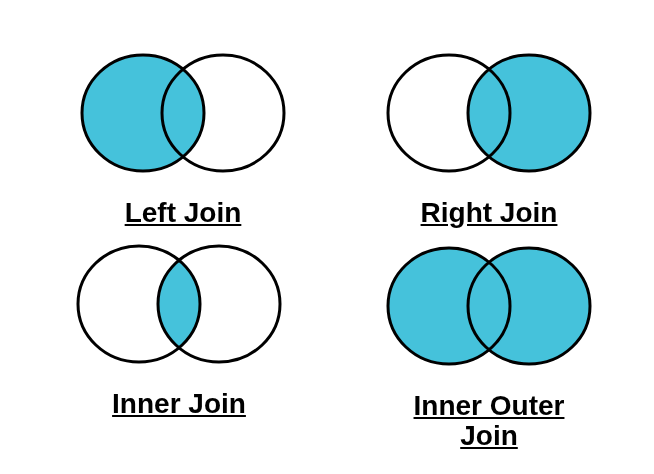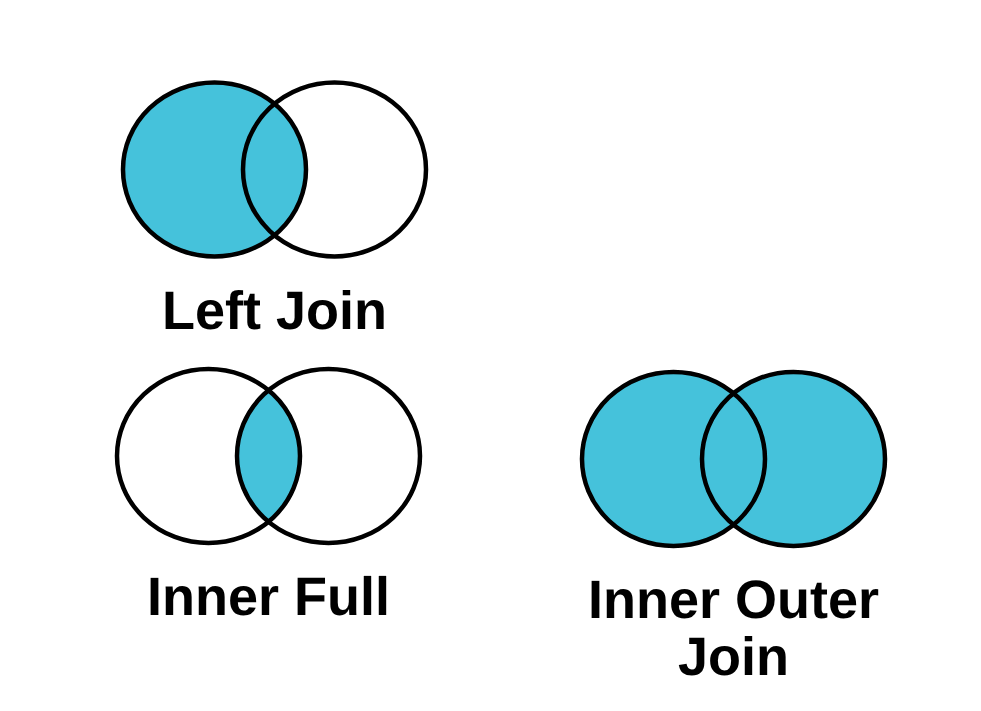--- a/index.html
+++ b/index.html
@@ -22,57 +22,68 @@
   }
   .venn {
     width: 208px;
     height: 122px;
     margin: 0 auto;
   }
   .venn svg {
     display: block;
   }
   .label {
-    margin-top: 14px;
+    margin-top: 24px;
     font-weight: bold;
-    font-size: 36px;
+    font-size: 28px;
     line-height: 1.06;
     color: #000000;
     text-align: center;
+    text-decoration: underline;
   }
 </style>
 </head>
 <body>
 
 <div class="page">
 
   <div class="card" style="left:78px; top:52px;">
     <div class="venn">
         <svg viewBox="0 0 208 122" width="208" height="122">
           <ellipse cx="64" cy="61" rx="61" ry="58" fill="#45C2DB"></ellipse>
           <ellipse cx="64" cy="61" rx="61" ry="58" fill="none" stroke="#000000" stroke-width="3"></ellipse>
           <ellipse cx="144" cy="61" rx="61" ry="58" fill="none" stroke="#000000" stroke-width="3"></ellipse>
         </svg>
       </div>
     <div class="label">Left Join</div>
   </div>
 
+  <div class="card" style="left:384px; top:52px;">
+    <div class="venn">
+        <svg viewBox="0 0 208 122" width="208" height="122">
+          <ellipse cx="144" cy="61" rx="61" ry="58" fill="#45C2DB"></ellipse>
+          <ellipse cx="64" cy="61" rx="61" ry="58" fill="none" stroke="#000000" stroke-width="3"></ellipse>
+          <ellipse cx="144" cy="61" rx="61" ry="58" fill="none" stroke="#000000" stroke-width="3"></ellipse>
+        </svg>
+      </div>
+    <div class="label">Right Join</div>
+  </div>
 
   <div class="card" style="left:74px; top:243px;">
     <div class="venn">
         <svg viewBox="0 0 208 122" width="208" height="122">
           <clipPath id="clip-2">
             <ellipse cx="64" cy="61" rx="61" ry="58" fill="#000"></ellipse>
           </clipPath>
           <ellipse cx="144" cy="61" rx="61" ry="58" fill="#45C2DB" clip-path="url(#clip-2)"></ellipse>
           <ellipse cx="64" cy="61" rx="61" ry="58" fill="none" stroke="#000000" stroke-width="3"></ellipse>
           <ellipse cx="144" cy="61" rx="61" ry="58" fill="none" stroke="#000000" stroke-width="3"></ellipse>
         </svg>
       </div>
-    <div class="label">Inner Full</div>
+    <div class="label">Inner Join</div>
   </div>
 
   <div class="card" style="left:384px; top:245px;">
     <div class="venn">
         <svg viewBox="0 0 208 122" width="208" height="122">
           <ellipse cx="64" cy="61" rx="61" ry="58" fill="#45C2DB"></ellipse>
           <ellipse cx="144" cy="61" rx="61" ry="58" fill="#45C2DB"></ellipse>
           <ellipse cx="64" cy="61" rx="61" ry="58" fill="none" stroke="#000000" stroke-width="3"></ellipse>
           <ellipse cx="144" cy="61" rx="61" ry="58" fill="none" stroke="#000000" stroke-width="3"></ellipse>
         </svg>

